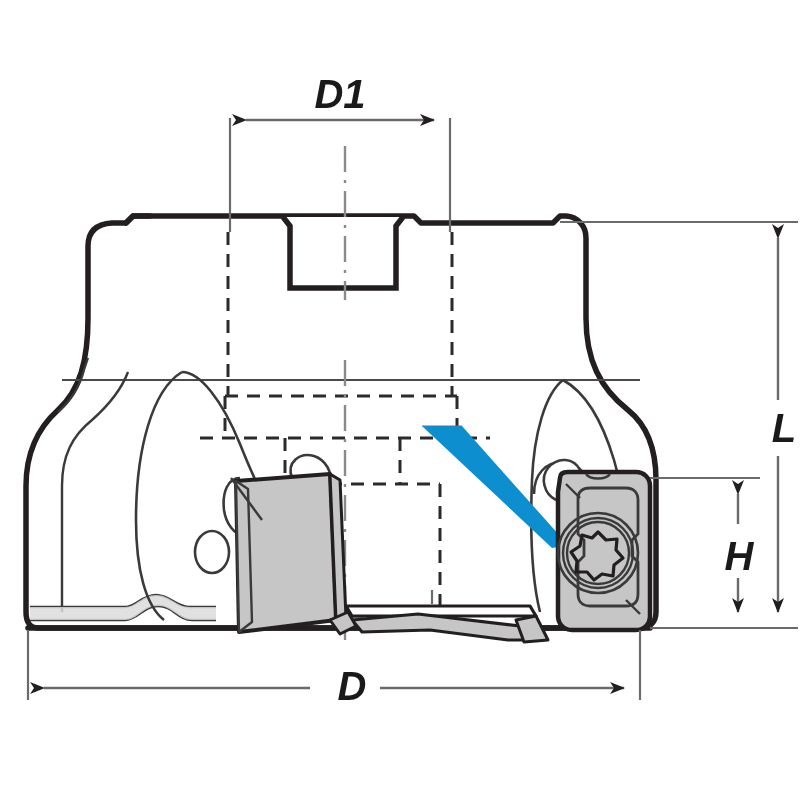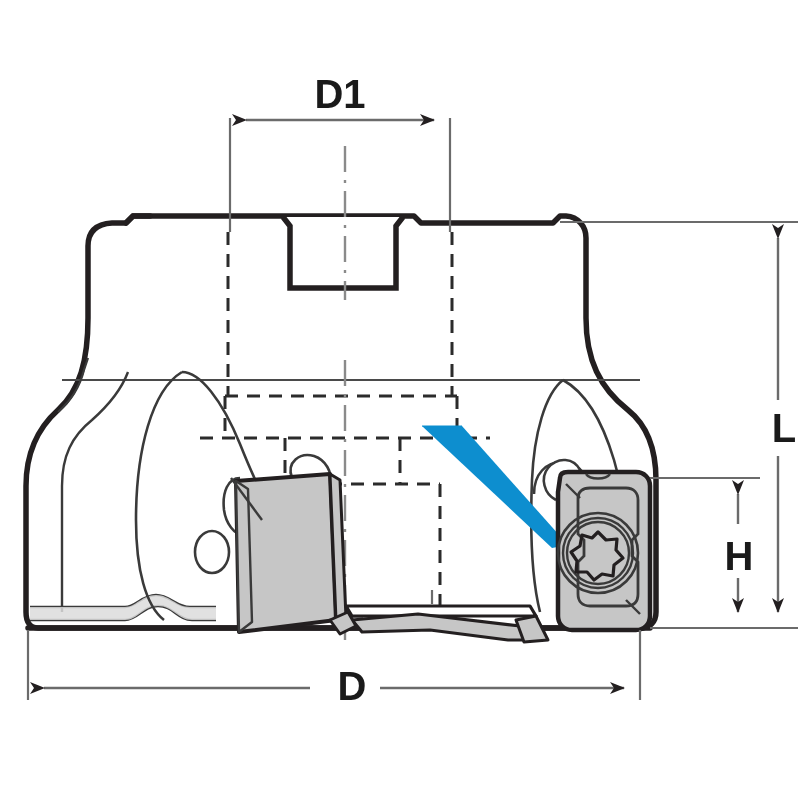--- a/index.html
+++ b/index.html
@@ -12,20 +12,21 @@
     width: 800px;
     height: 800px;
     overflow: hidden;
     font-family: "Liberation Sans", sans-serif;
   }
   #drawing-root {
     position: relative;
     width: 800px;
     height: 800px;
     background: #ffffff;
+    font-style: italic;
   }
   svg#tech-drawing {
     display: block;
     width: 800px;
     height: 800px;
   }
   .dim-label {
     font-family: "Liberation Sans", sans-serif;
     font-size: 40px;
     font-weight: 700;

